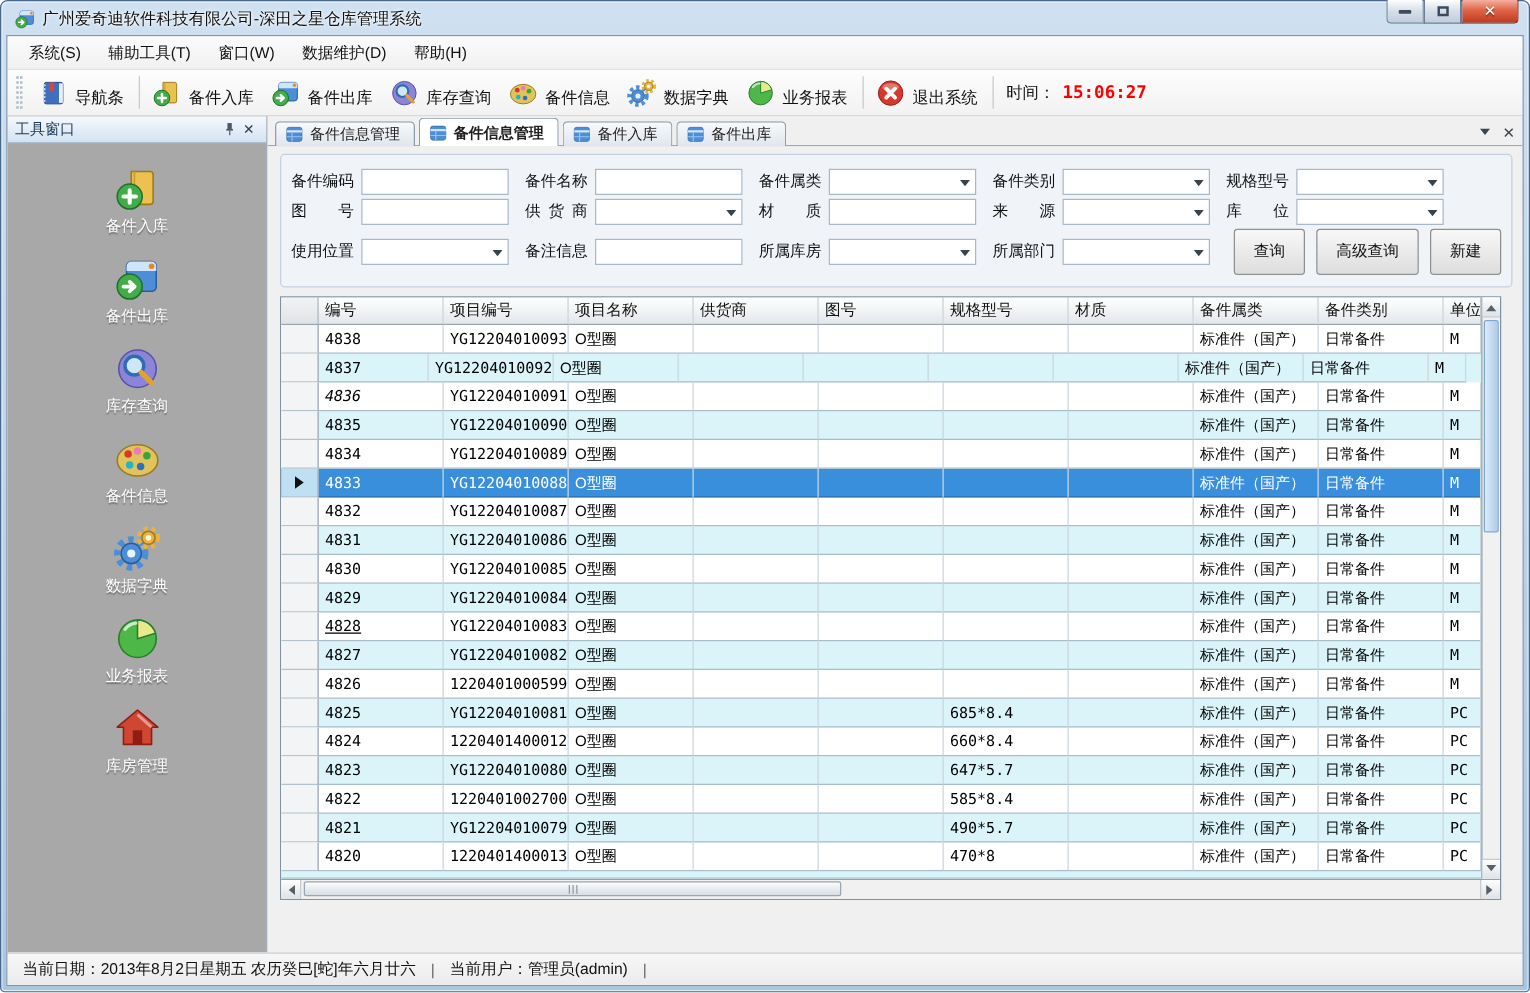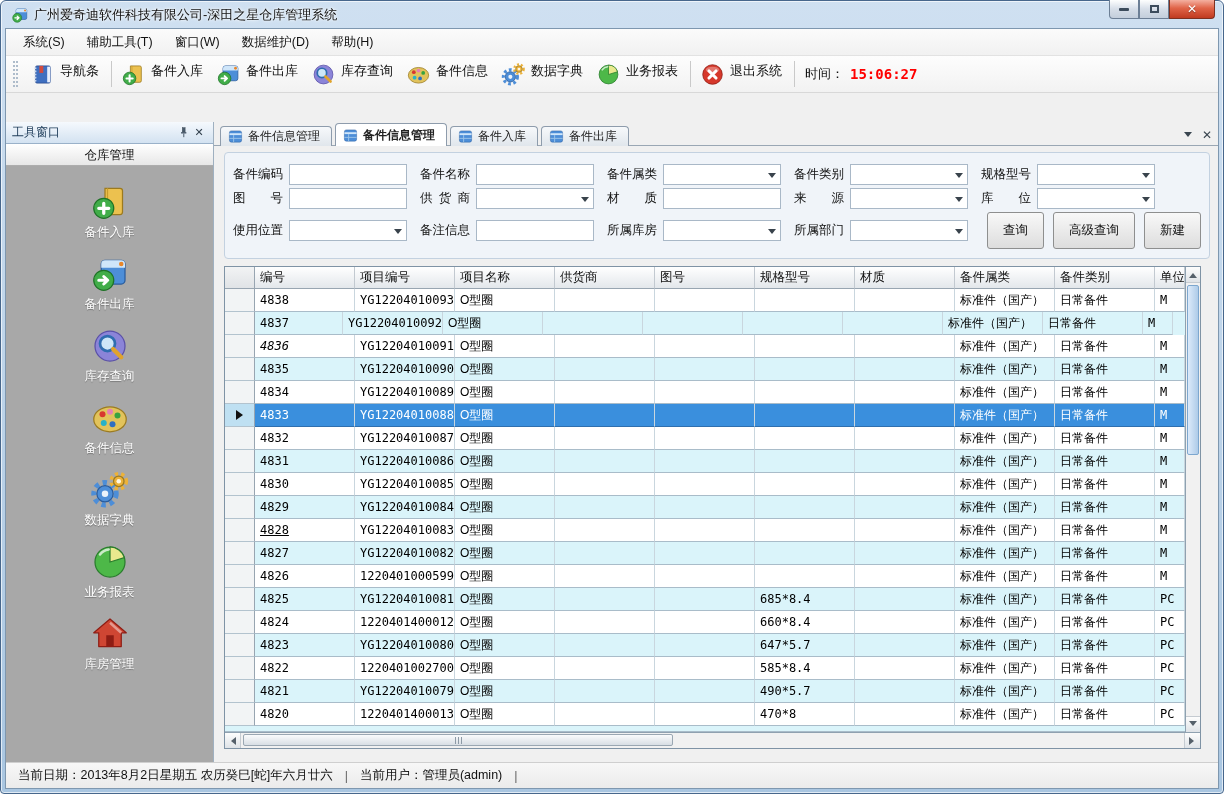--- a/index.html
+++ b/index.html
@@ -27,30 +27,30 @@
   
   .app { flex:1; display:flex; flex-direction:column; background:#f0f0f0;
     border:1px solid #7e97af; overflow:hidden; }
   .menubar { height:27px; background:linear-gradient(#fbfbfb,#f1f1f1); border-bottom:1px solid #e2e2e2;
     display:flex; align-items:center; padding-left:6px; }
   .menu-item { padding:4px 11px; font-size:12.5px; color:#111; cursor:default; }
 
   .toolbar { height:37px; background:linear-gradient(#fdfdfd,#f2f2f2); border-bottom:1px solid #d8d8d8;
     display:flex; align-items:center; padding:0 6px; }
   .grip { width:5px; height:26px; border-left:2px dotted #aebccb; border-right:2px dotted #aebccb; margin:0 7px 0 1px; }
-  .tool-btn { display:flex; align-items:flex-start; gap:5px; padding:3px 8px 3px 5px; border-radius:3px; cursor:default; }
+  .tool-btn { display:flex; align-items:flex-end; gap:5px; padding:3px 8px 3px 5px; border-radius:3px; cursor:default; }
   .tool-btn .ti { width:25px; height:25px; }
   .tool-btn .tl { font-size:13px; color:#111; }
   .tool-sep { width:1px; height:26px; background:#c9c9c9; margin:0 4px; }
   .time-box { display:flex; align-items:center; gap:6px; padding-left:6px; }
   .time-label { font-size:13px; color:#111; }
   .time-value { font-size:14px; font-weight:bold; font-family:"DejaVu Sans Mono",monospace; }
 
   
-  .main { flex:1; display:flex; overflow:hidden;margin-top:29px; }
+  .main { flex:1; display:flex; overflow:hidden; }
   .sidebar { width:208px; display:flex; flex-direction:column; border-right:1px solid #9fb0c0; background:#a8a8a8; }
   .toolwin-header { height:22px; background:linear-gradient(#f5f9fd,#d3e2f1); border-bottom:1px solid #9ab1c9;
     display:flex; align-items:center; padding:0 6px; }
   .toolwin-title { font-size:12px; color:#1c3a57; flex:1; }
   .toolwin-btn { width:16px; height:16px; display:flex; align-items:center; justify-content:center;
     font-size:11px; color:#33414e; cursor:default; }
   .section-bar { height:22px; background:linear-gradient(#ffffff,#e7e7e7); border-bottom:1px solid #adadad;
     text-align:center; line-height:22px; font-size:12.5px; color:#111; }
   .sidebar-body { flex:1; display:flex; flex-direction:column; align-items:center; padding-top:16px; }
   .side-item { width:120px; display:flex; flex-direction:column; align-items:center; margin-bottom:13px; cursor:default; }
@@ -273,21 +273,20 @@
           <span class="toolwin-title">工具窗口</span>
           <span class="toolwin-btn" id="pinBtn">
               <svg width="13" height="13" viewBox="0 0 32 32" xmlns="http://www.w3.org/2000/svg">
                 <rect x="13" y="4" width="7" height="11" fill="#4a5a6a" stroke="#32404e"></rect>
                 <rect x="10" y="15" width="13" height="3.5" fill="#4a5a6a"></rect>
                 <rect x="15.5" y="18.5" width="2.4" height="9" fill="#4a5a6a"></rect>
               </svg>
             </span>
           <span class="toolwin-btn">✕</span>
         </div>
-        <div class="section-bar">仓库管理</div>
         <div class="sidebar-body" id="sidebarBody">
             <div class="side-item">
               <span class="si"><svg width="40" height="40" viewBox="0 0 32 32" xmlns="http://www.w3.org/2000/svg">
                   <path d="M12 5 h12 a2 2 0 0 1 2 2 v17 a2 2 0 0 1 -2 2 h-12 z" fill="#ecc14f" stroke="#9c7a1e"></path>
                   <path d="M14 5 v21" stroke="#c79c2e"></path>
                   <circle cx="11" cy="21" r="8" fill="#41ad49" stroke="#1e7226"></circle>
                   <path d="M11 17 v8 M7 21 h8" stroke="#fff" stroke-width="2.6" stroke-linecap="round"></path>
                 </svg></span>
               <span class="sl">备件入库</span>
             </div>

